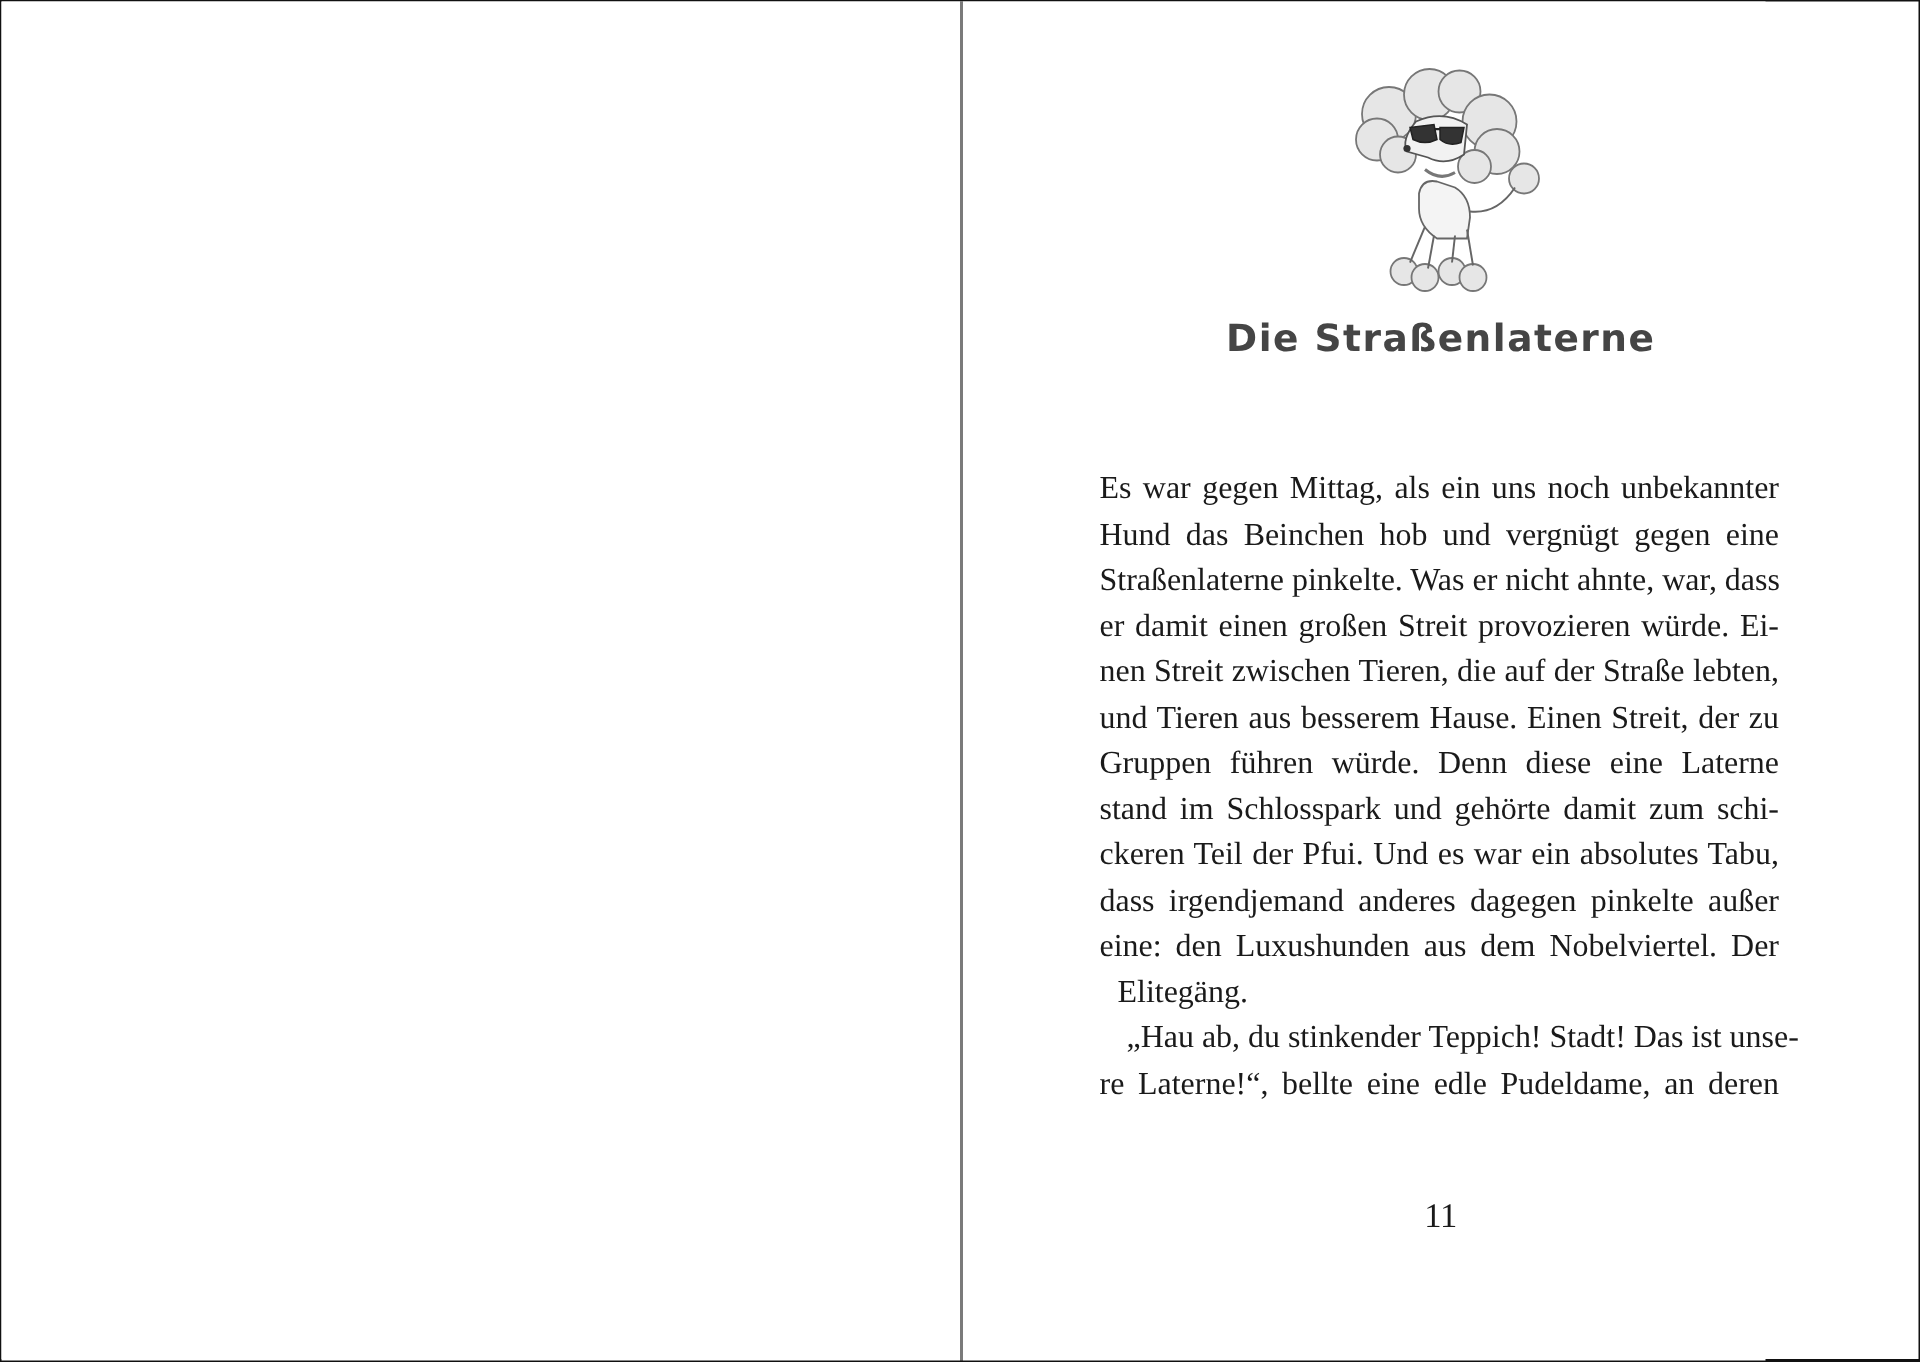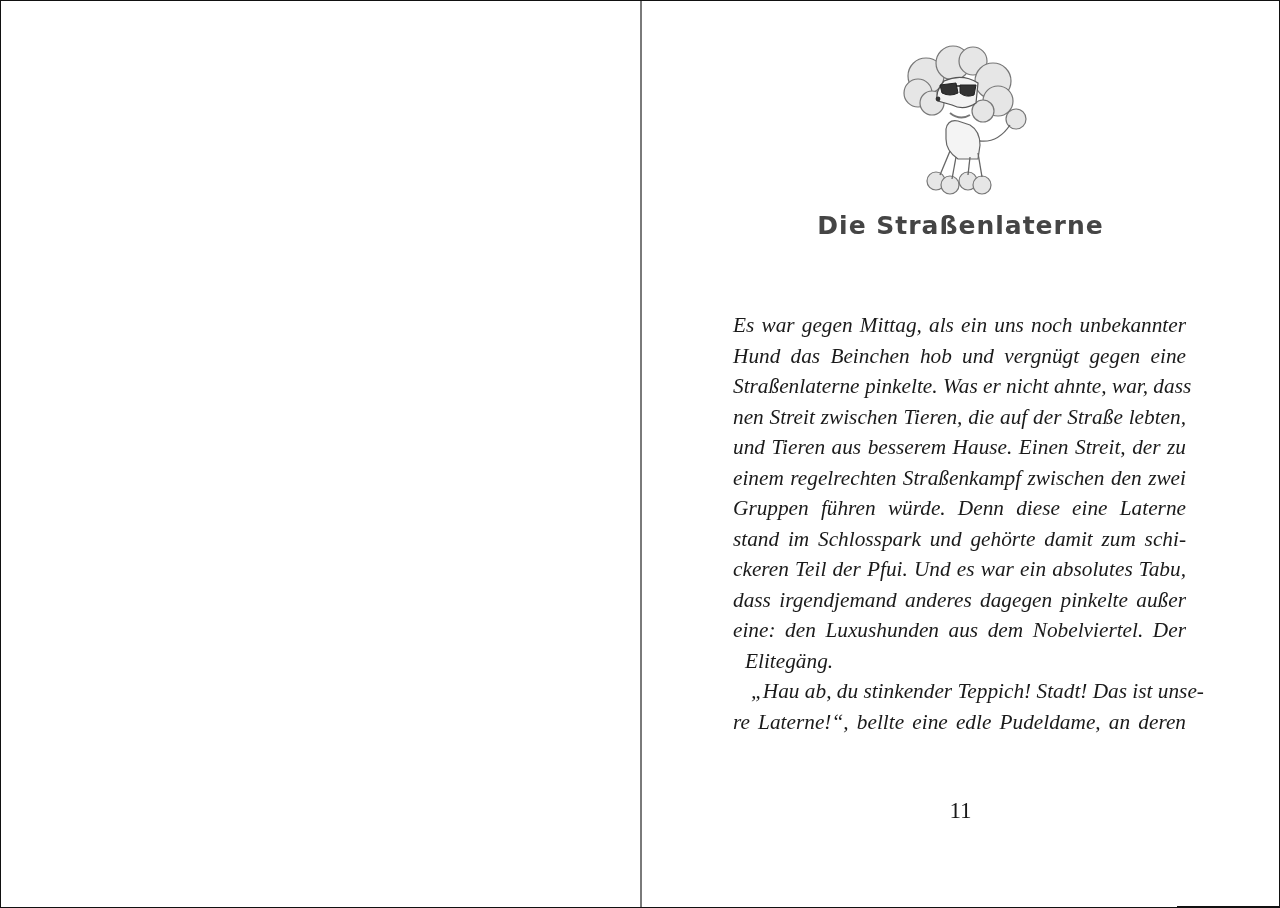--- a/index.html
+++ b/index.html
@@ -23,21 +23,21 @@
     .chapter-title {
       position: absolute; left: 0; top: 210px; width: 637px; text-align: center;
       font-family: "DejaVu Sans", sans-serif; font-size: 25px; font-weight: bold;
       color: #454545; letter-spacing: 1px;
     }
     .body-text {
       position: absolute; left: 91px; top: 309px; width: 453px;
       font-family: "Liberation Serif", serif; font-size: 21.3px; line-height: 30.5px;
       color: #1a1a1a;
     }
-    .line { display: block; white-space: nowrap; text-align: justify; text-align-last: justify; height: 30.5px; font-style: italic; }
+    .line { display: block; white-space: nowrap; text-align: justify; text-align-last: justify; height: 30.5px; }
     .line.last { text-align-last: left; margin-left: 12px; }
     .line.indent { padding-left: 18px; }
     .page-number {
       position: absolute; left: 0; top: 797px; width: 637px; text-align: center;
       font-family: "Liberation Serif", serif; font-size: 23px; color: #1a1a1a;
     }
   </style>
 </head>
 <body>
 
@@ -90,23 +90,23 @@
         <path d="M52 72 Q62 80 72 74" stroke="#777" stroke-width="2" fill="none"></path>
       </svg>
     </div>
 
     <div class="chapter-title">Die Straßenlaterne</div>
 
     <div class="body-text">
       <span class="line">Es war gegen Mittag, als ein uns noch unbekannter</span>
       <span class="line">Hund das Beinchen hob und vergnügt gegen eine</span>
       <span class="line">Straßenlaterne pinkelte. Was er nicht ahnte, war, dass</span>
+      <span class="line">er damit einen großen Streit provozieren würde. Ei-</span>
       <span class="line">nen Streit zwischen Tieren, die auf der Straße lebten,</span>
       <span class="line">und Tieren aus besserem Hause. Einen Streit, der zu</span>
-      <span class="line">einem regelrechten Straßenkampf zwischen den zwei</span>
       <span class="line">Gruppen führen würde. Denn diese eine Laterne</span>
       <span class="line">stand im Schlosspark und gehörte damit zum schi-</span>
       <span class="line">ckeren Teil der Pfui. Und es war ein absolutes Tabu,</span>
       <span class="line">dass irgendjemand anderes dagegen pinkelte außer</span>
       <span class="line">eine: den Luxushunden aus dem Nobelviertel. Der</span>
       <span class="line last">Elitegäng.</span>
       <span class="line indent">„Hau ab, du stinkender Teppich! Stadt! Das ist unse-</span>
       <span class="line">re Laterne!“, bellte eine edle Pudeldame, an deren</span>
     </div>
 

